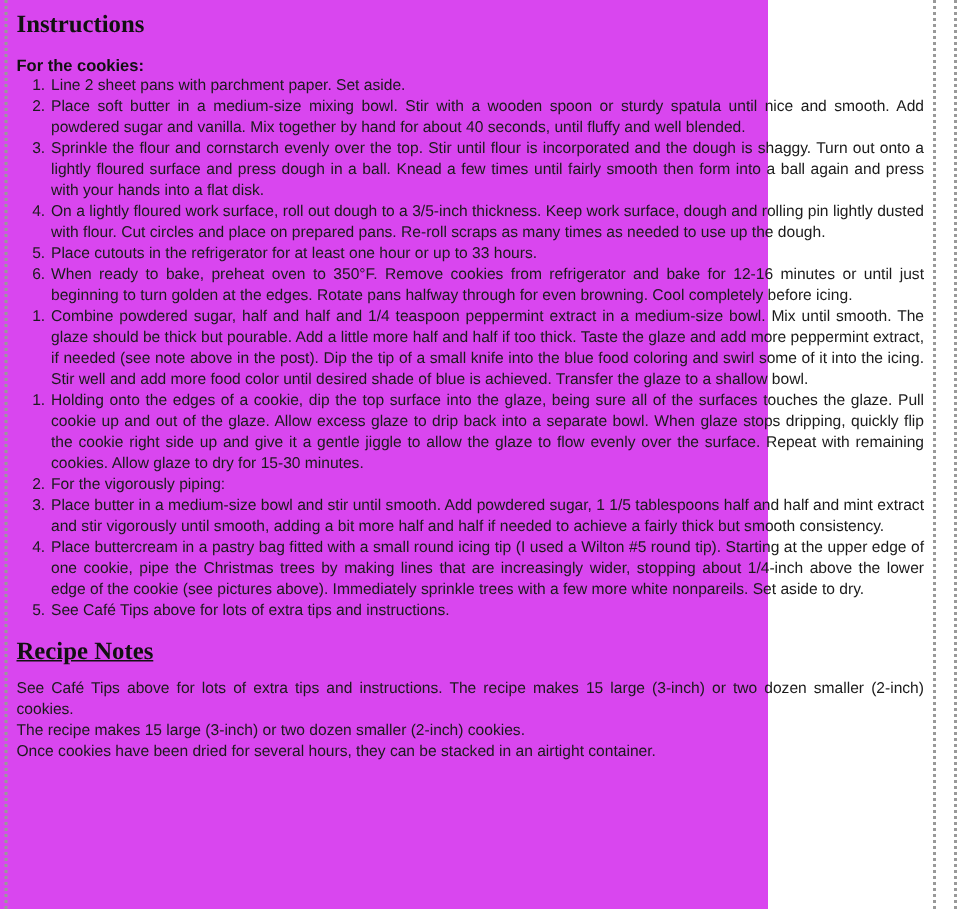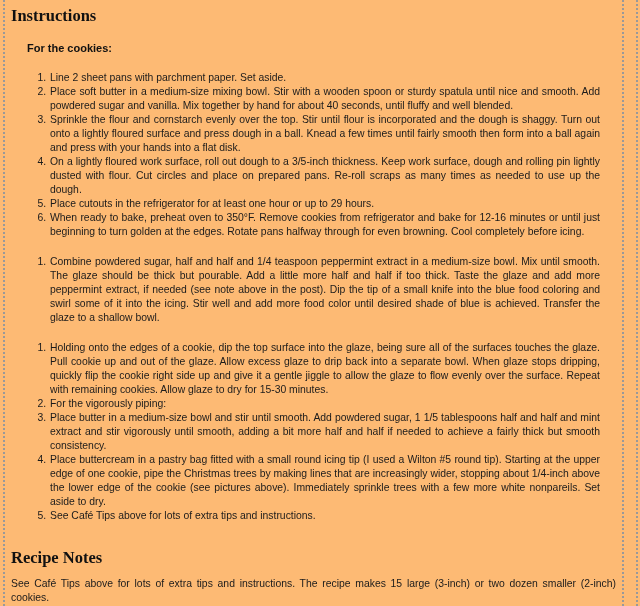--- a/index.html
+++ b/index.html
@@ -11,23 +11,23 @@
     width: 640px;
     height: 606px;
     overflow: hidden;
     font-family: "Liberation Sans", "DejaVu Sans", sans-serif;
     font-size: 10.4px;
     line-height: 14px;
     color: #1b1b1b;
   }
   .page {
     position: relative;
-    width: 640px;
+    width: 512px;
     height: 606px;
-    background: #fdba74;
+    background: #d946ef;
   }
   .card {
     position: absolute;
     left: 3px;
     top: 0;
     width: 621px;
     height: 606px;
     box-sizing: border-box;
     border-left: 2px dotted #999999;
     border-right: 2px dotted #999999;
@@ -44,31 +44,32 @@
   }
   h2.serif-heading {
     font-family: "Liberation Serif", "DejaVu Serif", serif;
     font-size: 16.5px;
     line-height: 19px;
     font-weight: bold;
     color: #111111;
     margin: 0 0 12px 0;
   }
   h2.notes-heading {
-    margin: 25px 0 10px 0;
+    margin: 9px 0 10px 0;
+    text-decoration: underline;
   }
   h3.section-label {
     font-size: 11px;
     line-height: 14px;
     font-weight: bold;
-    margin: 16px;
+    margin: 0;
     color: #111111;
   }
   ol.steps {
-    margin: 16px;
+    margin: 0;
     padding: 0 0 0 22px;
     list-style: decimal;
   }
   ol.steps li {
     text-align: justify;
     line-height: 14px;
     padding-left: 1px;
   }
   .notes p {
     margin: 0;
@@ -84,21 +85,21 @@
 
     <h2 class="serif-heading">Instructions</h2>
 
     <div class="section">
       <h3 class="section-label">For the cookies:</h3>
       <ol class="steps">
           <li>Line 2 sheet pans with parchment paper. Set aside.</li>
           <li>Place soft butter in a medium-size mixing bowl. Stir with a wooden spoon or sturdy spatula until nice and smooth. Add powdered sugar and vanilla. Mix together by hand for about 40 seconds, until fluffy and well blended.</li>
           <li>Sprinkle the flour and cornstarch evenly over the top. Stir until flour is incorporated and the dough is shaggy. Turn out onto a lightly floured surface and press dough in a ball. Knead a few times until fairly smooth then form into a ball again and press with your hands into a flat disk.</li>
           <li>On a lightly floured work surface, roll out dough to a 3/5-inch thickness. Keep work surface, dough and rolling pin lightly dusted with flour. Cut circles and place on prepared pans. Re-roll scraps as many times as needed to use up the dough.</li>
-          <li>Place cutouts in the refrigerator for at least one hour or up to 29 hours.</li>
+          <li>Place cutouts in the refrigerator for at least one hour or up to 33 hours.</li>
           <li>When ready to bake, preheat oven to 350°F. Remove cookies from refrigerator and bake for 12-16 minutes or until just beginning to turn golden at the edges. Rotate pans halfway through for even browning. Cool completely before icing.</li>
         </ol>
     </div>
 
     <div class="section">
       <ol class="steps">
           <li>Combine powdered sugar, half and half and 1/4 teaspoon peppermint extract in a medium-size bowl. Mix until smooth. The glaze should be thick but pourable. Add a little more half and half if too thick. Taste the glaze and add more peppermint extract, if needed (see note above in the post). Dip the tip of a small knife into the blue food coloring and swirl some of it into the icing. Stir well and add more food color until desired shade of blue is achieved. Transfer the glaze to a shallow bowl.</li>
         </ol>
     </div>
 
@@ -110,17 +111,18 @@
           <li>Place buttercream in a pastry bag fitted with a small round icing tip (I used a Wilton #5 round tip). Starting at the upper edge of one cookie, pipe the Christmas trees by making lines that are increasingly wider, stopping about 1/4-inch above the lower edge of the cookie (see pictures above). Immediately sprinkle trees with a few more white nonpareils. Set aside to dry.</li>
           <li>See Café Tips above for lots of extra tips and instructions.</li>
         </ol>
     </div>
 
     <h2 class="serif-heading notes-heading">Recipe Notes</h2>
 
     <div class="notes">
         <p>See Café Tips above for lots of extra tips and instructions. The recipe makes 15 large (3-inch) or two dozen smaller (2-inch) cookies.</p>
         <p>The recipe makes 15 large (3-inch) or two dozen smaller (2-inch) cookies.</p>
+        <p>Once cookies have been dried for several hours, they can be stacked in an airtight container.</p>
       </div>
 
   </div>
   <div class="vline-outer"></div>
 </div>
 
 </body></html>

